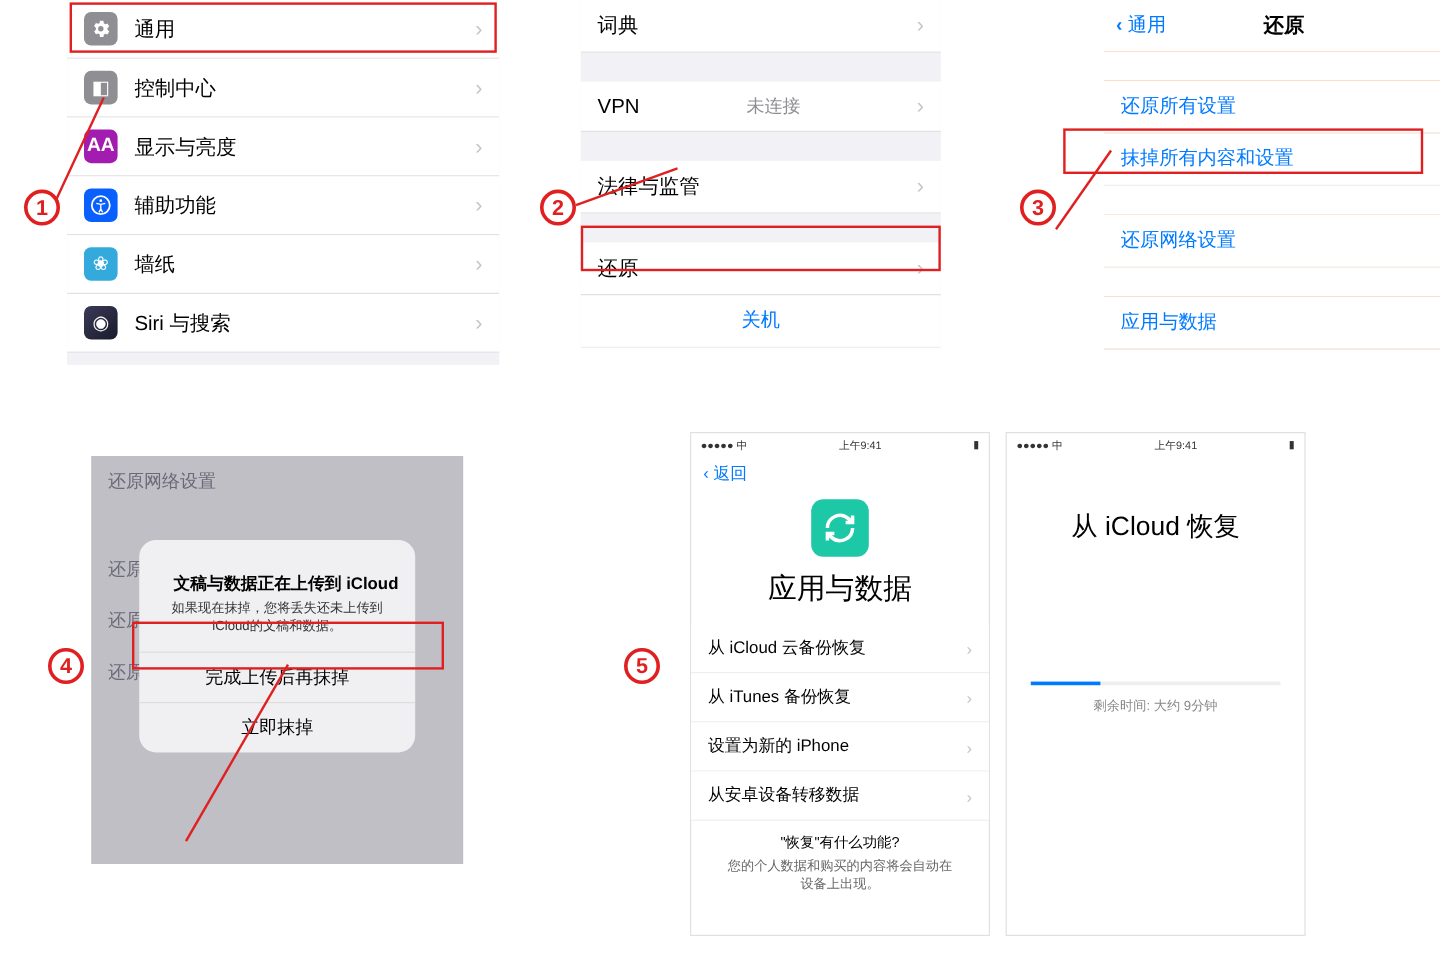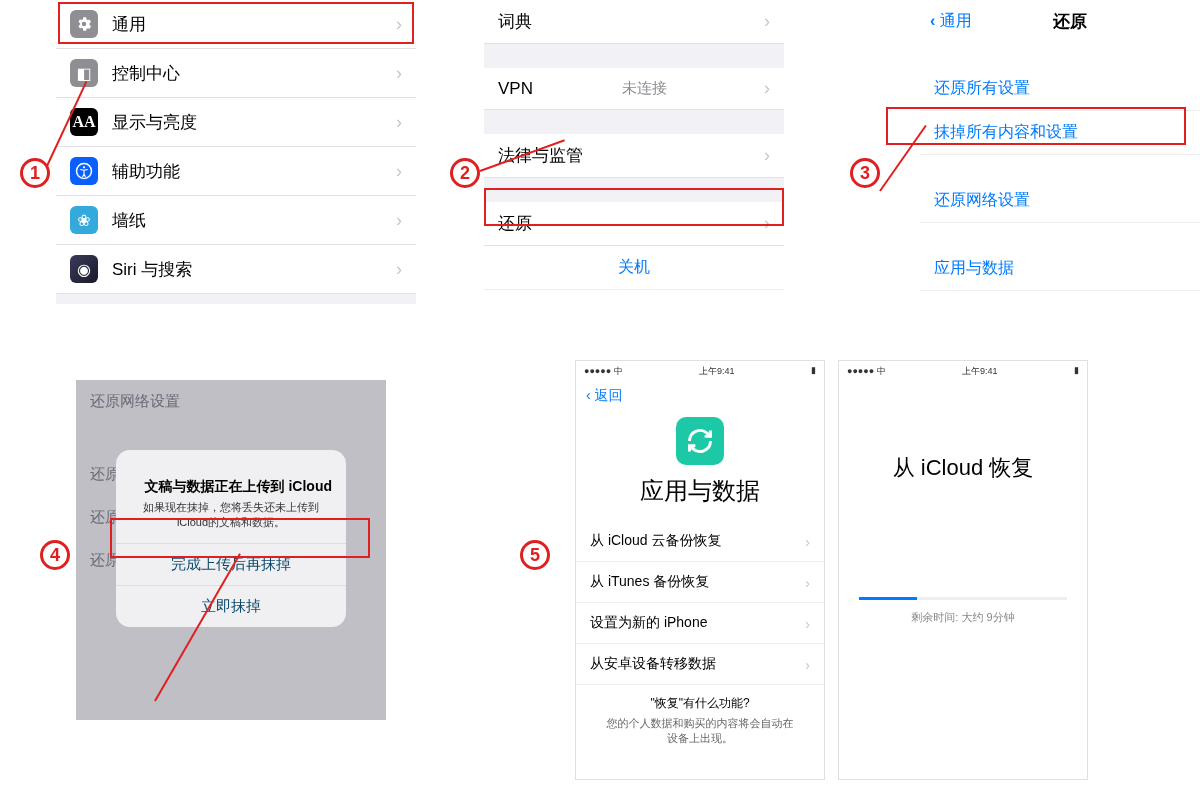--- a/index.html
+++ b/index.html
@@ -22,21 +22,21 @@
 .phone .status { display: flex; justify-content: space-between; padding: 4px 8px; font-size: 9px; color: #333; }
 .phone .big-title { text-align: center; font-size: 24px; font-weight: 400; padding: 6px 0 14px; }
 .phone .opt-row { background: #fff; padding: 11px 14px; font-size: 14px; border-bottom: 1px solid #eee; display: flex; align-items: flex-end; }
 .phone .opt-row .chev { margin-left: auto; color: #c6c6c8; }
 .phone .footer-q { text-align: center; font-size: 12px; padding: 10px 20px 4px; }
 .phone .footer-d { text-align: center; font-size: 11px; color: #666; padding: 0 30px 20px; line-height: 1.4; }
 .app-icon { width: 48px; height: 48px; margin: 8px auto 4px; border-radius: 10px; background: #1cc8a5; display: flex; align-items: center; justify-content: center; }
 .dialog { position: absolute; background: #f0f0f2; border-radius: 14px; left: 50%; transform: translateX(-50%); width: 230px; overflow: hidden; }
 .dialog .d-title { font-size: 14px; font-weight: 600; text-align: right; padding: 28px 14px 4px; }
 .dialog .d-msg { font-size: 11px; text-align: center; padding: 0 14px 12px; color: #333; line-height: 1.4; }
-.dialog .d-btn { text-align: center; padding: 11px; font-size: 15px; color: #0c4a6e; border-top: 1px solid #ddd; }
+.dialog .d-btn { text-align: center; padding: 11px; font-size: 15px; color: #000000; border-top: 1px solid #ddd; }
 .progress-bar { height: 3px; background: #eee; margin: 0 20px; position: relative; }
 .progress-fill { height: 100%; background: #007aff; width: 28%; }
 .progress-text { text-align: center; font-size: 11px; color: #888; margin-top: 10px; }
 .svg-gear { width: 18px; height: 18px; }
 </style>
 </head>
 <body>
 
 <div class="step-badge" style="left:20px; top:158px;">1</div>
 <div class="step-badge" style="left:450px; top:158px;">2</div>
@@ -53,21 +53,21 @@
       </span>
     <span>通用</span>
     <span class="chevron">›</span>
   </div>
   <div class="row">
     <span class="icon-box" style="background:#8e8e93;">◧</span>
     <span>控制中心</span>
     <span class="chevron">›</span>
   </div>
   <div class="row">
-    <span class="icon-box" style="background:#000000; font-weight:bold;font-family:Liberation Serif, serif;">AA</span>
+    <span class="icon-box" style="background:#a21caf; font-weight:bold;">AA</span>
     <span>显示与亮度</span>
     <span class="chevron">›</span>
   </div>
   <div class="row">
     <span class="icon-box" style="background:#0a60ff;">
         <svg width="18" height="18" viewBox="0 0 24 24" fill="white">
           <circle cx="12" cy="12" r="10" fill="none" stroke="white" stroke-width="2"></circle>
           <circle cx="12" cy="7" r="1.5"></circle>
           <path d="M7 10l5 1 5-1M12 11v5l-2 4M12 16l2 4" stroke="white" stroke-width="1.5" fill="none"></path>
         </svg>
@@ -185,19 +185,19 @@
   <div class="footer-d">您的个人数据和购买的内容将会自动在设备上出现。</div>
 </div>
 
 <div class="phone" style="left:838px; top:360px; width:250px; height:420px;">
   <div class="status">
     <span>●●●●● 中</span>
     <span>上午9:41</span>
     <span>▮</span>
   </div>
   <div style="height:36px;"></div>
-  <div class="big-title" style="font-size:22px;margin-top:29px;">从 iCloud 恢复</div>
+  <div class="big-title" style="font-size:22px;">从 iCloud 恢复</div>
   <div style="height:100px;"></div>
   <div class="progress-bar">
     <div class="progress-fill"></div>
   </div>
   <div class="progress-text">剩余时间: 大约 9分钟</div>
 </div>
 
 </body></html>

